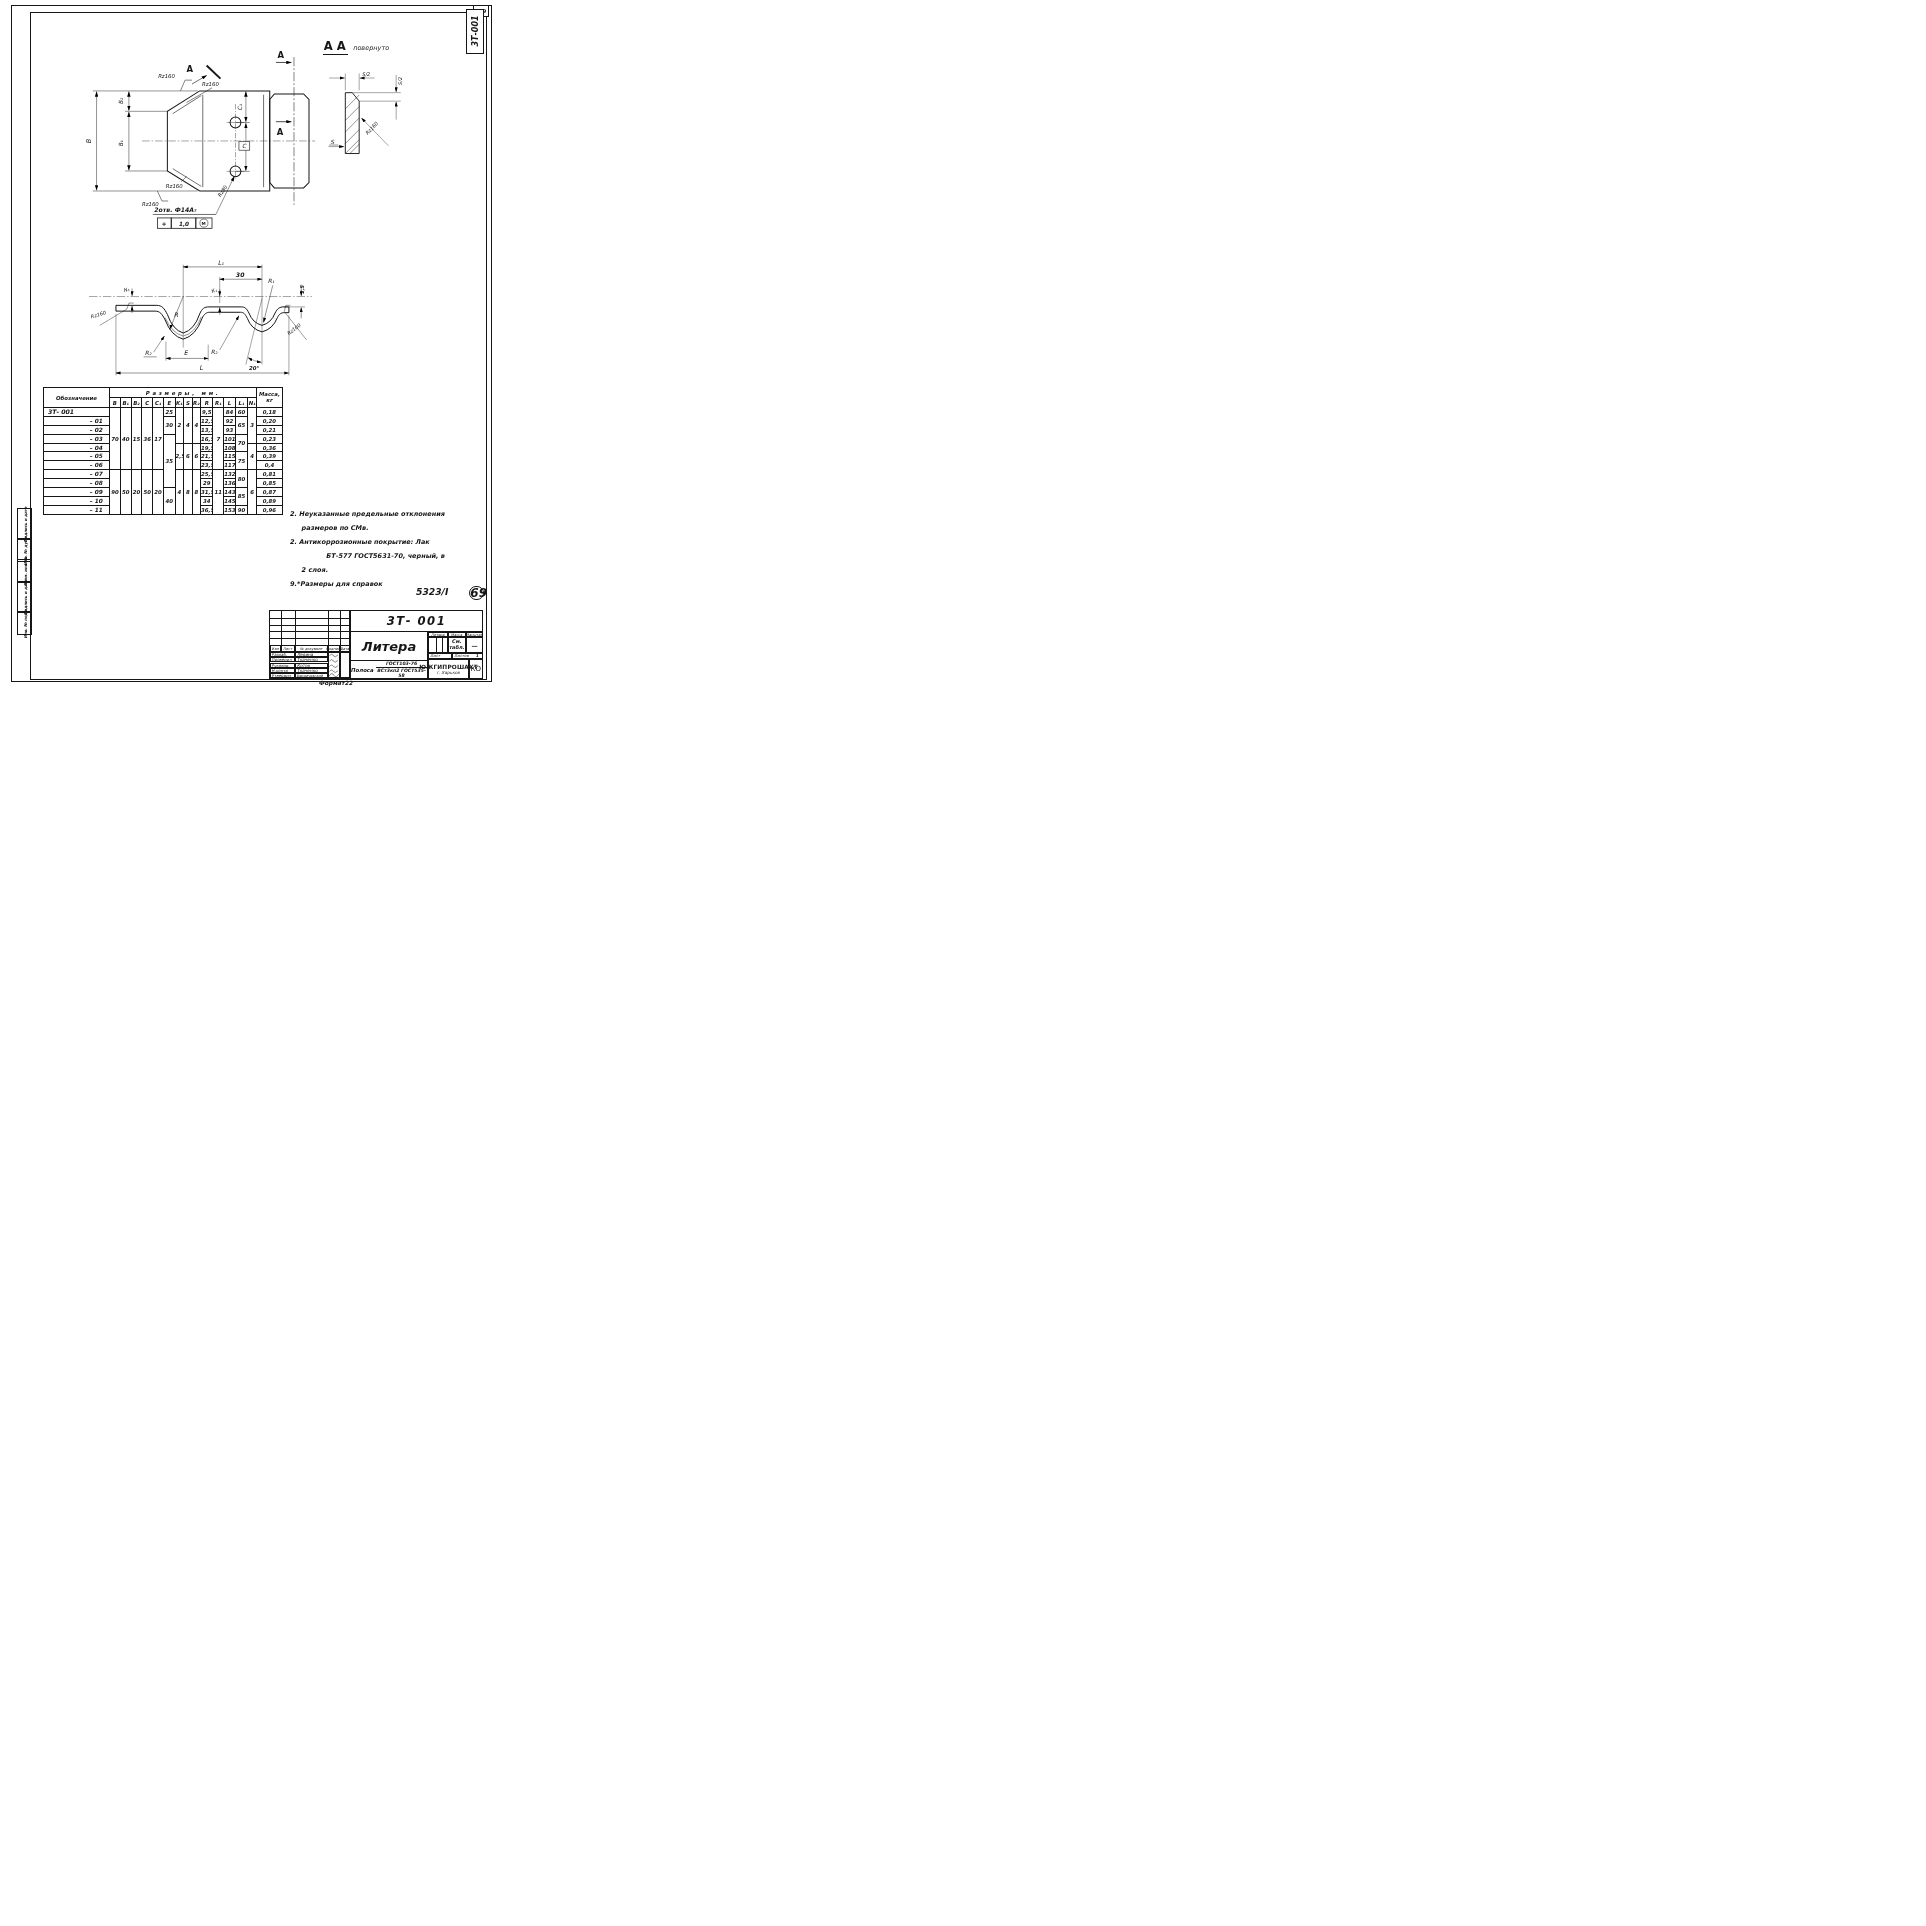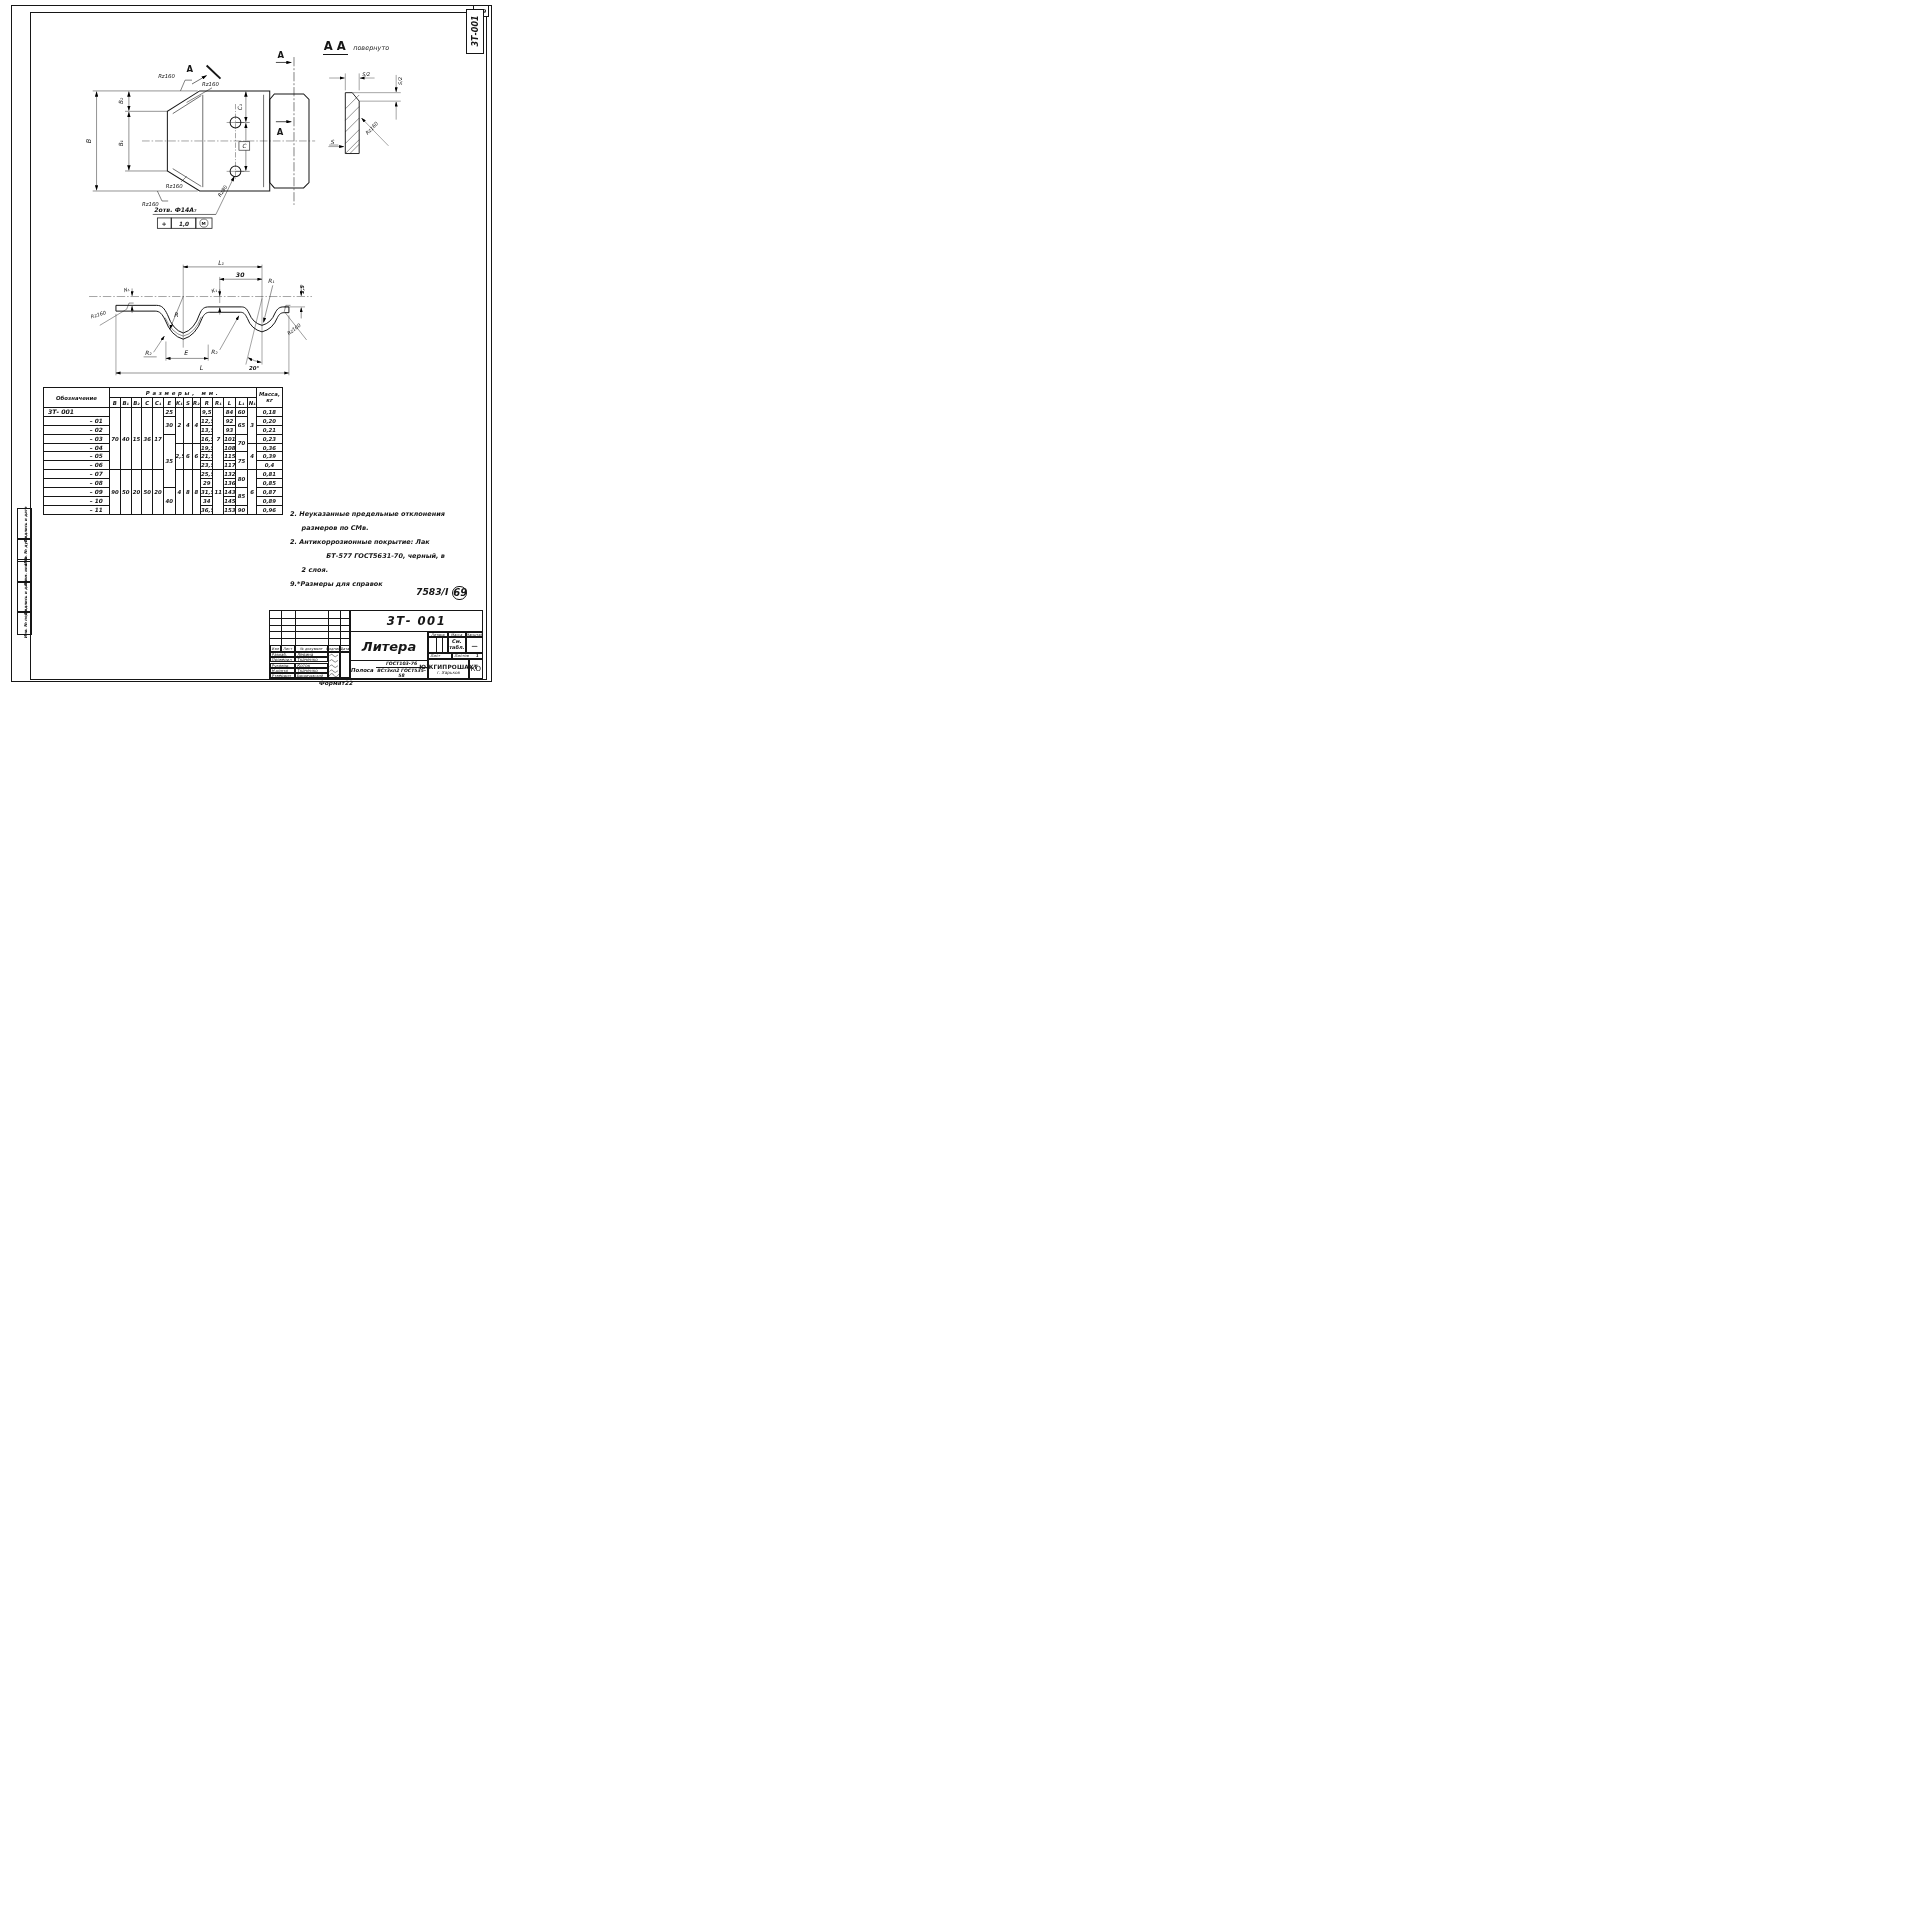--- a/index.html
+++ b/index.html
@@ -448,23 +448,23 @@
   <div class="abs notes it" style="left:290px;top:507px;font-size:6.5px;line-height:14px;font-weight:bold;">
     <div>2. Неуказанные предельные отклонения</div>
     <div style="padding-left:11.6px;">размеров по СМв.</div>
     <div>2. Антикоррозионные покрытие: Лак</div>
     <div style="padding-left:11.6px;text-align:right;">БТ-577 ГОСТ5631-70, черный, в</div>
     <div style="padding-left:11.6px;">2 слоя.</div>
     <div>9.*Размеры для справок</div>
   </div>
 
   <div class="abs" style="left:416px;top:586px;">
-    <span class="it bd" style="font-size:9.2px;">7583/I</span>
+    <span class="it bd" style="font-size:9.2px;">5323/I</span>
     <span class="it bd" style="display:inline-block;width:12.3px;height:12.3px;border:0.8px solid #161616;border-radius:50%;
-                 text-align:left;line-height:12.3px;font-size:10px;margin-left:2px;vertical-align:middle;">69</span>
+                 text-align:left;line-height:12.3px;font-size:12px;margin-left:19px;vertical-align:middle;">69</span>
   </div>
 
   <div class="tb" style="left:269px;top:610px;width:212px;height:67px;">
 
     <div class="cell" style="left:0;top:0;width:80px;height:34px;border-width:0 0.6px 0 0;">
       <div class="abs" style="left:0;top:6.5px;width:80px;border-top:0.6px solid #161616;"></div>
       <div class="abs" style="left:0;top:13.5px;width:80px;border-top:0.6px solid #161616;"></div>
       <div class="abs" style="left:0;top:20.4px;width:80px;border-top:0.6px solid #161616;"></div>
       <div class="abs" style="left:0;top:27px;width:80px;border-top:0.6px solid #161616;"></div>
       <div class="abs" style="left:10.8px;top:0;height:34px;border-left:0.6px solid #161616;"></div>

